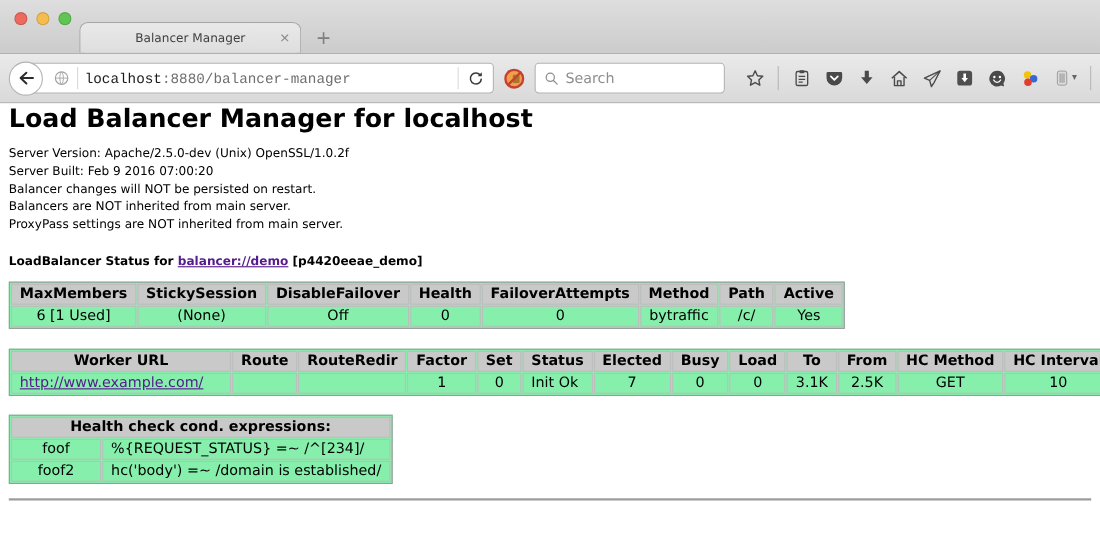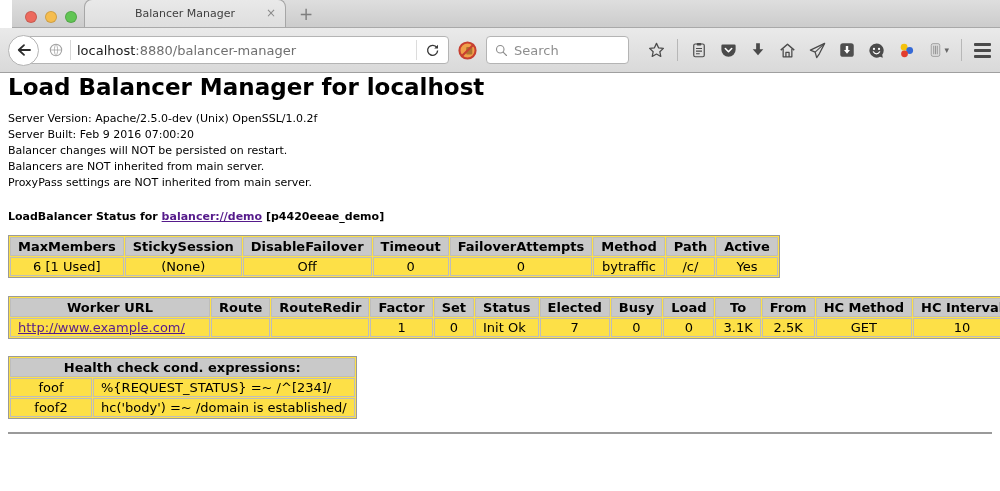--- a/index.html
+++ b/index.html
@@ -1,64 +1,64 @@
 <!DOCTYPE html>
 <html><head>
 <meta charset="utf-8">
 <style>
   * { box-sizing: border-box; margin: 0; padding: 0; }
   html,body { width:1000px; height:491px; overflow:hidden; }
   body { font-family:"DejaVu Sans","Liberation Sans",sans-serif; background:#fff; }
 
   
-  .tabbar { position:relative; height:28px;
-    background:linear-gradient(#dedede,#cccccc); border-bottom:1px solid #a9a9a9;margin-left:12px; }
+  .tabbar { position:relative; height:49px;
+    background:linear-gradient(#dedede,#cccccc); border-bottom:1px solid #a9a9a9; }
   .traffic { position:absolute; top:11px; left:13px; display:flex; gap:8px; }
   .light { width:12px; height:12px; border-radius:50%; border:0.5px solid rgba(0,0,0,.15); }
   .tab { position:absolute; left:72px; bottom:0; width:202px; height:28px;
     background:linear-gradient(#e9e9e9,#dedede); border:1px solid #a6a6a6; border-bottom:none;
     border-radius:8px 8px 0 0; display:flex; align-items:center; justify-content:center;
     font-size:11px; color:#3f3f3f; }
   .tab-close { position:absolute; right:9px; top:6px; font-size:12px; color:#8a8a8a; line-height:14px; }
   .newtab { position:absolute; left:281px; bottom:3px; font-size:17px; color:#7e7e7e; padding:0 6px; }
 
   .toolbar { height:45px; background:linear-gradient(#eaeaea,#d9d9d9);
     border-bottom:1px solid #9f9f9f; display:flex; align-items:center; padding:0 8px; }
   .backbtn { width:31px; height:31px; border-radius:50%; background:#fff; border:1px solid #b4b4b4;
     display:flex; align-items:center; justify-content:center; z-index:2; flex:0 0 auto; }
   .urlbar { height:28px; flex:0 0 auto; width:428px; margin-left:-18px; background:#fff;
     border:1px solid #b4b4b4; border-radius:4px; display:flex; align-items:center;
-    padding-left:26px; overflow:hidden; }
+    padding-left:26px; overflow:hidden;font-family:Liberation Mono, monospace; }
   .urlbar .sep, .searchbar .sep { width:1px; height:20px; background:#d8d8d8; margin:0 6px; flex:0 0 auto; }
   .url-text { flex:1; font-size:13px; white-space:nowrap; overflow:hidden; }
   .url-domain { color:#1a1a1a; }
   .url-path { color:#6f6f6f; }
   .reloadbtn { padding:0 8px; display:flex; align-items:center; border-left:1px solid #dcdcdc; height:20px; }
   .blocked { margin:0 8px; display:flex; align-items:center; }
-  .searchbar { height:28px; width:143px; background:#fff; border:1px solid #b4b4b4; border-radius:4px;
+  .searchbar { height:28px; width:173px; background:#fff; border:1px solid #b4b4b4; border-radius:4px;
     display:flex; align-items:center; padding:0 7px; flex:0 0 auto; }
   .searchbar input { border:none; outline:none; width:100px; font-size:13px; color:#333;
     font-family:inherit; background:transparent; margin-left:5px; }
   .searchbar input::placeholder { color:#8e8e8e; }
   .iconrow { display:flex; align-items:center; margin-left:12px; flex:0 0 auto; }
   .ibtn { display:flex; align-items:center; justify-content:center; padding:0 5.5px; }
   .vsep { width:1px; height:22px; background:#b7b7b7; margin:0 6px; }
   .caret { font-size:9px; color:#666; margin-left:1px; }
   .hamburger { display:flex; flex-direction:column; gap:3px; padding:0 6px; }
   .hamburger i { display:block; width:17px; height:3px; background:#4a4a4a; border-radius:1px; }
 
   
   .content { padding:0 8px; background:#fff; height:413px; overflow:hidden; color:#000; }
   h1.pgtitle { font-size:23px; margin:1px 0 11px; letter-spacing:0; }
   .server-info { font-size:11px; line-height:16px; margin-bottom:4px; }
   h3.status { font-size:11px; font-weight:bold; margin:19px 0 12px; }
   h3.status a { color:#551a8b; }
 
   table { border-collapse:separate; border-spacing:1px; border:1px solid #9a9a9a;
-    font-size:13px; background:#fde047; }
+    font-size:13px; background:#86efac; }
   th, td { border:1px solid #bdbdbd; padding:0px 7px; text-align:center; white-space:nowrap;
     height:19px; }
   th { background:#c9c9c9; font-weight:bold; }
   td.ta-left, th.ta-left { text-align:left; }
   td a { color:#551a8b; }
   table.worker { margin-top:18px; }
   table.worker th.wurl { min-width:200px; }
   table.health { margin-top:17px; }
   table.health td.ename, table.health th.ename { min-width:82px; }
   hr.endrule { border:none; border-top:2px solid #9a9a9a; margin-top:13px; }
@@ -203,21 +203,21 @@
   </div>
 
   <h3 class="status"><span>LoadBalancer Status for </span><a href="#">balancer://demo</a><span> [p4420eeae_demo]</span></h3>
 
   <table class="balancer">
     <tbody>
         <tr>
       <th>MaxMembers</th>
       <th>StickySession</th>
       <th>DisableFailover</th>
-      <th>Timeout</th>
+      <th>Health</th>
       <th>FailoverAttempts</th>
       <th>Method</th>
       <th>Path</th>
       <th>Active</th>
     </tr>
     <tr>
       <td>6 [1 Used]</td>
       <td>(None)</td>
       <td>Off</td>
       <td>0</td>

